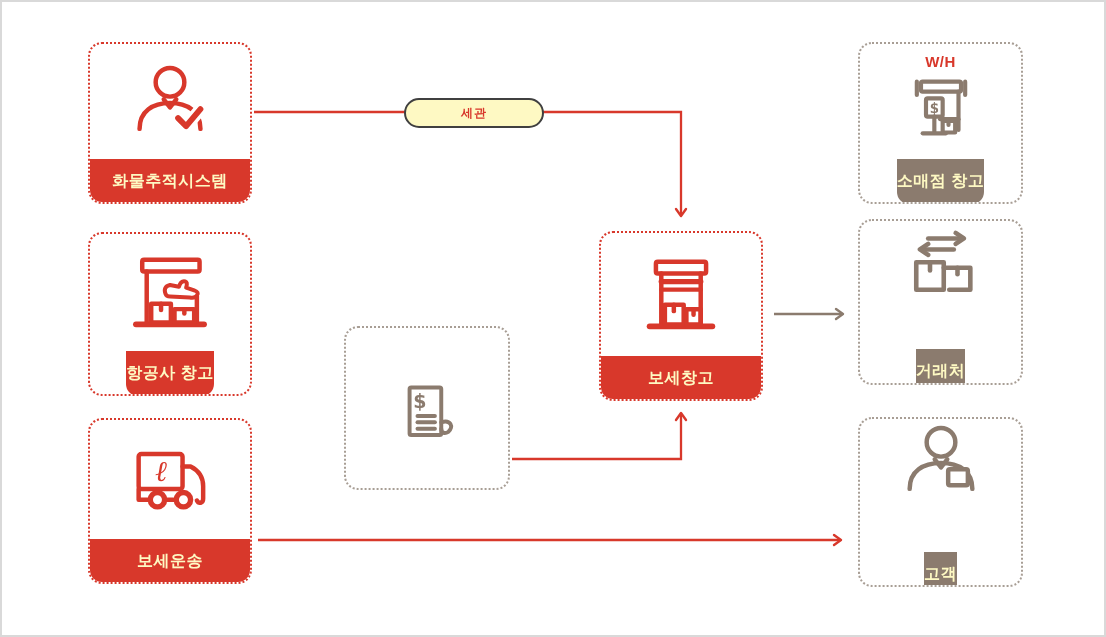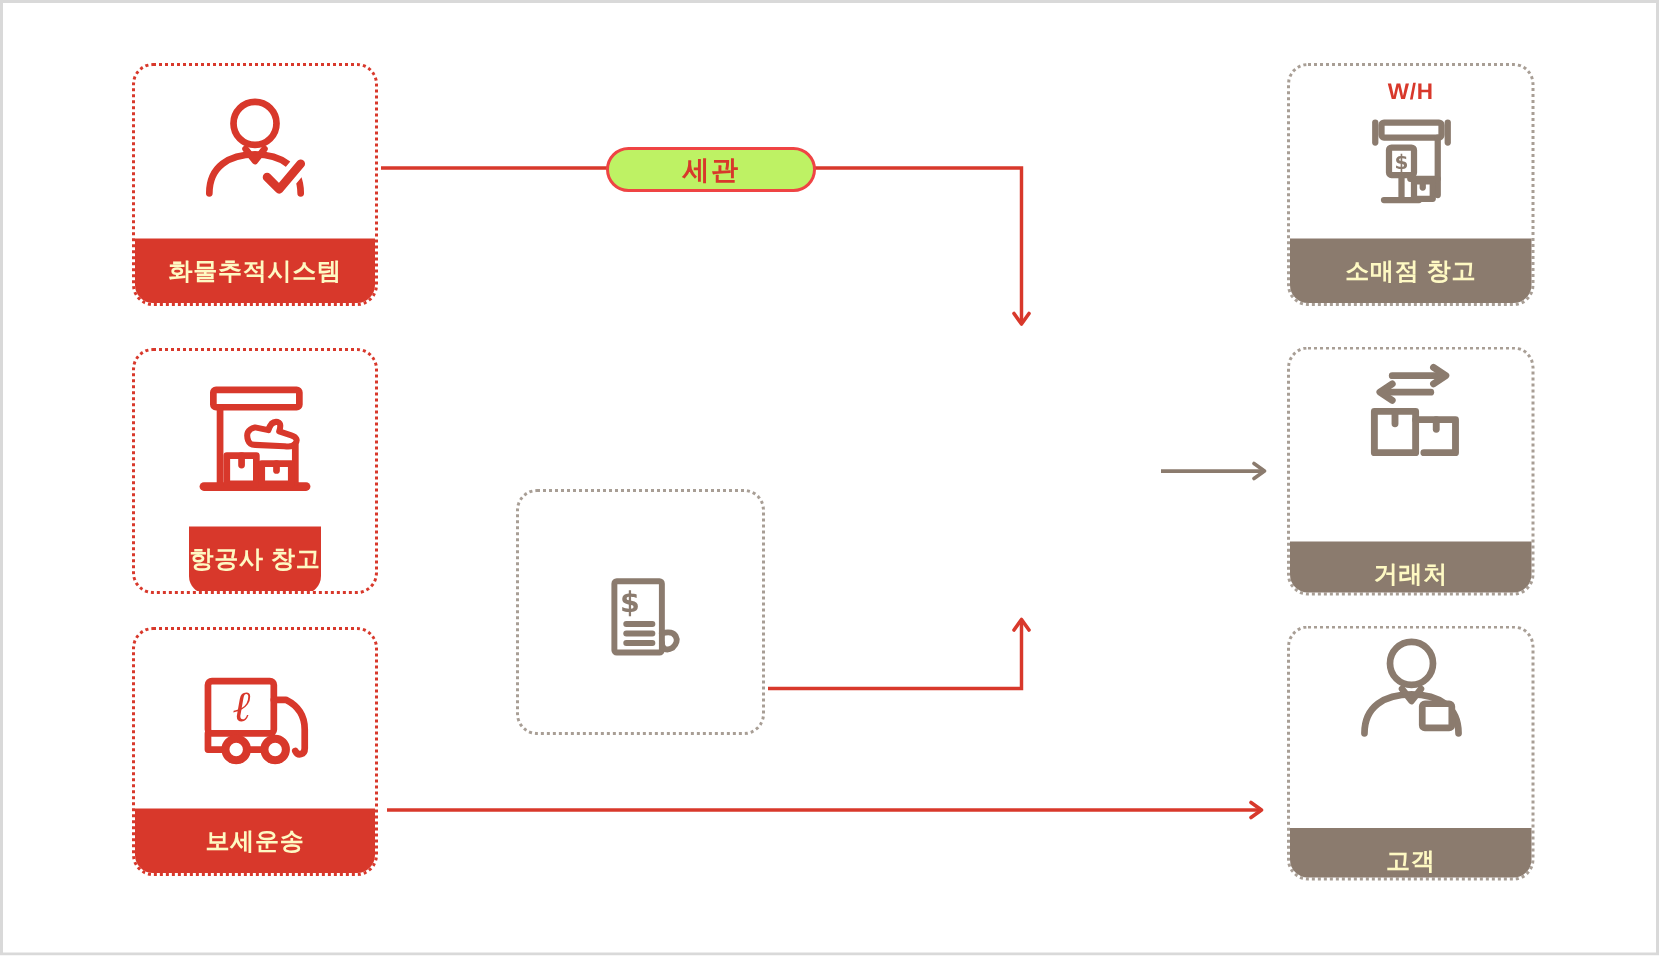--- a/index.html
+++ b/index.html
@@ -7,40 +7,40 @@
     position:relative; width:1106px; height:637px; box-sizing:border-box;
     background:#ffffff; border:2px solid #d9d9d9; overflow:hidden;
     font-family:"Liberation Sans", sans-serif;
   }
   .connectors { position:absolute; left:0; top:0; width:1106px; height:637px; }
   .node {
     position:absolute; box-sizing:border-box; background:#fff;
     border:2px dotted #d8382b; border-radius:14px;
     display:flex; flex-direction:column; overflow:hidden;
   }
-  .node.brown { border-color:#a89e95; }
+  .node.brown { border-color:#a89e95;align-items:center; }
   .node-body { flex:1 1 auto; position:relative; display:flex; align-items:center; justify-content:center; }
   .node.has-top .node-body { padding-top:16px; }
   .top-label {
     position:absolute; top:9px; left:0; right:0; text-align:center;
     color:#d8382b; font-weight:bold; font-size:15px; letter-spacing:0.5px;
   }
   .node-bar {
     flex:0 0 45px; height:45px; margin:0 -2px -2px -2px;
     display:flex; align-items:center; justify-content:center;
     color:#fef9c3; font-weight:bold; font-size:16px; letter-spacing:0.5px;
     border-radius:0 0 12px 12px;
   }
   .node-bar.red-bar { background:#d8382b; }
   .node-bar.brown-bar { background:#8b7b6e; }
   .pill {
     position:absolute; left:402px; top:96px; width:140px; height:30px;
-    box-sizing:border-box; background:#bef264; border:2px solid #ef4444; border-radius:16px;
+    box-sizing:border-box; background:#fef9c3; border:2px solid #404040; border-radius:16px;
     display:flex; align-items:center; justify-content:center;
-    color:#d8382b; font-weight:bold; font-size:18px; letter-spacing:1px;
+    color:#d8382b; font-weight:bold; font-size:12px; letter-spacing:1px;
   }
   svg.icon { fill:none; stroke:currentColor; stroke-width:5; stroke-linecap:round; stroke-linejoin:round; }
   .red-icon { color:#d8382b; }
   .brown-icon { color:#8b7b6e; }
   svg.icon text { stroke:none; fill:currentColor; }
 </style>
 </head>
 <body>
 
 <div class="canvas">
@@ -113,20 +113,37 @@
         <rect x="26" y="12" width="40" height="60" rx="2"></rect>
         <text x="39" y="38" font-size="24" font-weight="bold" text-anchor="middle" font-family="'DejaVu Sans', sans-serif">$</text>
         <path d="M36 48 H58"></path>
         <path d="M36 56 H58"></path>
         <path d="M36 64 H58"></path>
         <path d="M66 56 C78 52 82 62 75 68 C70 71 66 69 66 64"></path>
       </svg>
     </div>
   </div>
 
+  <div class="node" style="left:597px; top:229px; width:164px; height:170px;">
+    <div class="node-body">
+      <svg class="icon red-icon" width="86" height="86" viewBox="0 0 96 96">
+        <rect x="20" y="11" width="56" height="13" rx="2"></rect>
+        <path d="M26 33 H70" stroke-width="6"></path>
+        <path d="M26 42 H70"></path>
+        <path d="M26 24 V82"></path>
+        <path d="M70 24 V82"></path>
+        <path d="M13 83 H83" stroke-width="6.5"></path>
+        <rect x="30" y="59" width="21" height="22"></rect>
+        <path d="M40 59 V66"></path>
+        <rect x="54" y="64" width="16" height="17"></rect>
+        <path d="M62 64 V70"></path>
+      </svg>
+    </div>
+    <div class="node-bar red-bar">보세창고</div>
+  </div>
 
   <div class="node brown has-top" style="left:856px; top:40px; width:165px; height:162px;">
     <div class="node-body">
       <div class="top-label">W/H</div>
       <svg class="icon brown-icon" width="80" height="80" viewBox="0 0 96 96">
         <rect x="24" y="14" width="48" height="12" rx="2"></rect>
         <path d="M19 14 V30"></path>
         <path d="M77 14 V30"></path>
         <rect x="30" y="34" width="20" height="22" rx="2"></rect>
         <text x="40" y="51" font-size="16" font-weight="bold" text-anchor="middle" font-family="'DejaVu Sans', sans-serif">$</text>
@@ -134,21 +151,21 @@
         <path d="M26 76 H54"></path>
         <path d="M69 26 V72"></path>
         <path d="M47 59 H69"></path>
         <rect x="50" y="61" width="15" height="14"></rect>
         <path d="M57 61 V66"></path>
       </svg>
     </div>
     <div class="node-bar brown-bar">소매점 창고</div>
   </div>
 
-  <div class="node brown" style="left:856px; top:229px; width:165px; height:166px;gap:40px;">
+  <div class="node brown" style="left:856px; top:217px; width:165px; height:166px;gap:40px;">
     <div class="node-body">
       <svg class="icon brown-icon" width="88" height="88" viewBox="0 0 96 96">
         <path d="M34 19 H70"></path>
         <path d="M64 13 L73 19 L64 25"></path>
         <path d="M62 31 H28"></path>
         <path d="M34 25 L25 31 L34 37"></path>
         <rect x="21" y="45" width="30" height="30"></rect>
         <path d="M36 45 V54"></path>
         <path d="M51 51 H80 V75 H57"></path>
         <path d="M66 51 V58"></path>

